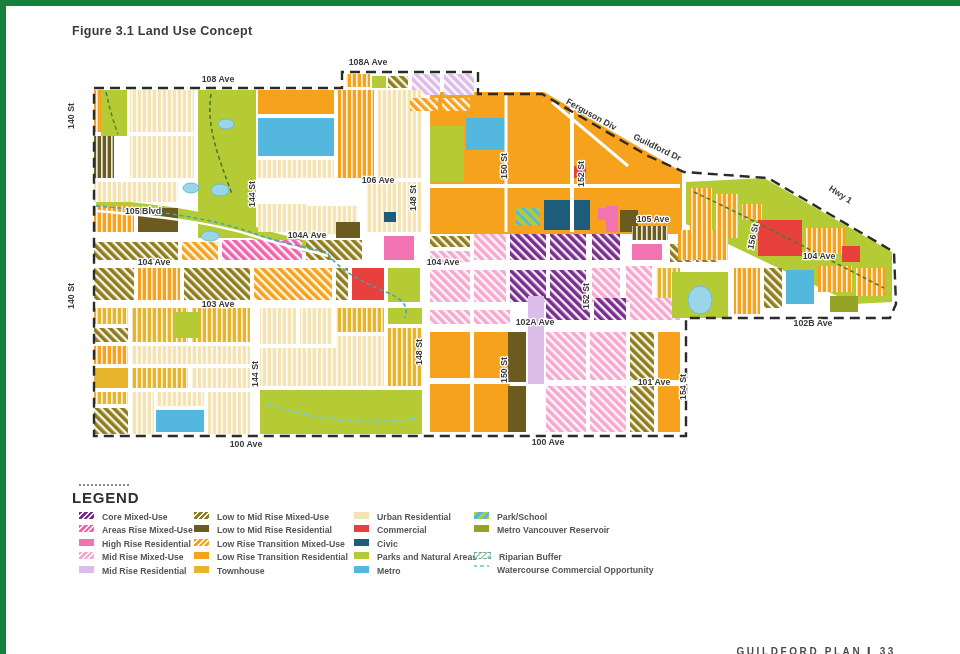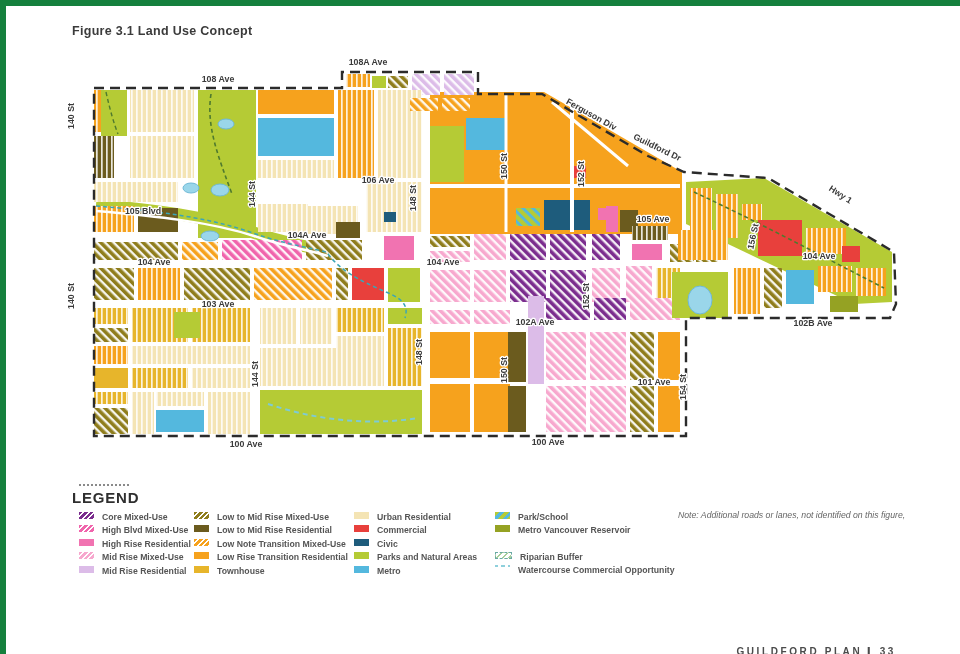--- a/index.html
+++ b/index.html
@@ -321,21 +321,21 @@
     <div id="legend-rule"></div>
     <div id="legend-title">LEGEND</div>
     <div id="legend-cols">
         <div class="leg-col" style="left: 73px;">
           <div class="leg-item">
             <span class="leg-swatch" style="background:repeating-linear-gradient(135deg, #7B2D8E 0 2.5px, #ffffff 2.5px 4px);"></span>
             <span class="leg-label">Core Mixed-Use</span>
           </div>
           <div class="leg-item">
             <span class="leg-swatch" style="background:repeating-linear-gradient(135deg, #F064AC 0 2.5px, #ffffff 2.5px 4px);"></span>
-            <span class="leg-label">High Blvd Mixed-Use</span>
+            <span class="leg-label">Areas Rise Mixed-Use</span>
           </div>
           <div class="leg-item">
             <span class="leg-swatch" style="background:#F173B1;"></span>
             <span class="leg-label">High Rise Residential</span>
           </div>
           <div class="leg-item">
             <span class="leg-swatch" style="background:repeating-linear-gradient(135deg, #F7A8CE 0 2.5px, #ffffff 2.5px 4px);"></span>
             <span class="leg-label">Mid Rise Mixed-Use</span>
           </div>
           <div class="leg-item">
@@ -347,21 +347,21 @@
           <div class="leg-item">
             <span class="leg-swatch" style="background:repeating-linear-gradient(135deg, #8F7D1C 0 2.5px, #ffffff 2.5px 4px);"></span>
             <span class="leg-label">Low to Mid Rise Mixed-Use</span>
           </div>
           <div class="leg-item">
             <span class="leg-swatch" style="background:#6B5B1E;"></span>
             <span class="leg-label">Low to Mid Rise Residential</span>
           </div>
           <div class="leg-item">
             <span class="leg-swatch" style="background:repeating-linear-gradient(135deg, #F6A21D 0 2.5px, #ffffff 2.5px 4px);"></span>
-            <span class="leg-label">Low Note Transition Mixed-Use</span>
+            <span class="leg-label">Low Rise Transition Mixed-Use</span>
           </div>
           <div class="leg-item">
             <span class="leg-swatch" style="background:#F6A21D;"></span>
             <span class="leg-label">Low Rise Transition Residential</span>
           </div>
           <div class="leg-item">
             <span class="leg-swatch" style="background:#E7B52B;"></span>
             <span class="leg-label">Townhouse</span>
           </div>
         </div>
@@ -380,40 +380,39 @@
           </div>
           <div class="leg-item">
             <span class="leg-swatch" style="background:#B5CB35;"></span>
             <span class="leg-label">Parks and Natural Areas</span>
           </div>
           <div class="leg-item">
             <span class="leg-swatch" style="background:#54B8DE;"></span>
             <span class="leg-label">Metro</span>
           </div>
         </div>
-        <div class="leg-col" style="left: 489px;">
+        <div class="leg-col" style="left: 468px;">
           <div class="leg-item">
             <span class="leg-swatch" style="background:repeating-linear-gradient(135deg, #B5CB35 0 3.5px, #54B8DE 3.5px 6.5px);"></span>
             <span class="leg-label">Park/School</span>
           </div>
           <div class="leg-item">
             <span class="leg-swatch" style="background:#95A223;"></span>
             <span class="leg-label">Metro Vancouver Reservoir</span>
           </div>
           <div class="leg-item gap">
             <span class="leg-swatch" style="background:repeating-linear-gradient(135deg, #ffffff 0 3px, #A8CF9B 3px 4.5px); border:1px dashed #69A9A2; height:5px;"></span>
             <span class="leg-label">Riparian Buffer</span>
           </div>
           <div class="leg-item">
             <span class="leg-swatch" style="background:repeating-linear-gradient(90deg, #8FD0DC 0 3.5px, transparent 3.5px 6.5px); height:2px;"></span>
             <span class="leg-label">Watercourse Commercial Opportunity</span>
           </div>
         </div>
       </div>
     <div id="note">
-      <div>Note: Additional roads or lanes, not identified on this figure,</div>
     </div>
   </div>
 
   <div id="footer">
     <span>GUILDFORD PLAN</span><span class="sep">|</span><span>33</span>
   </div>
 </div>
 
 </body></html>

